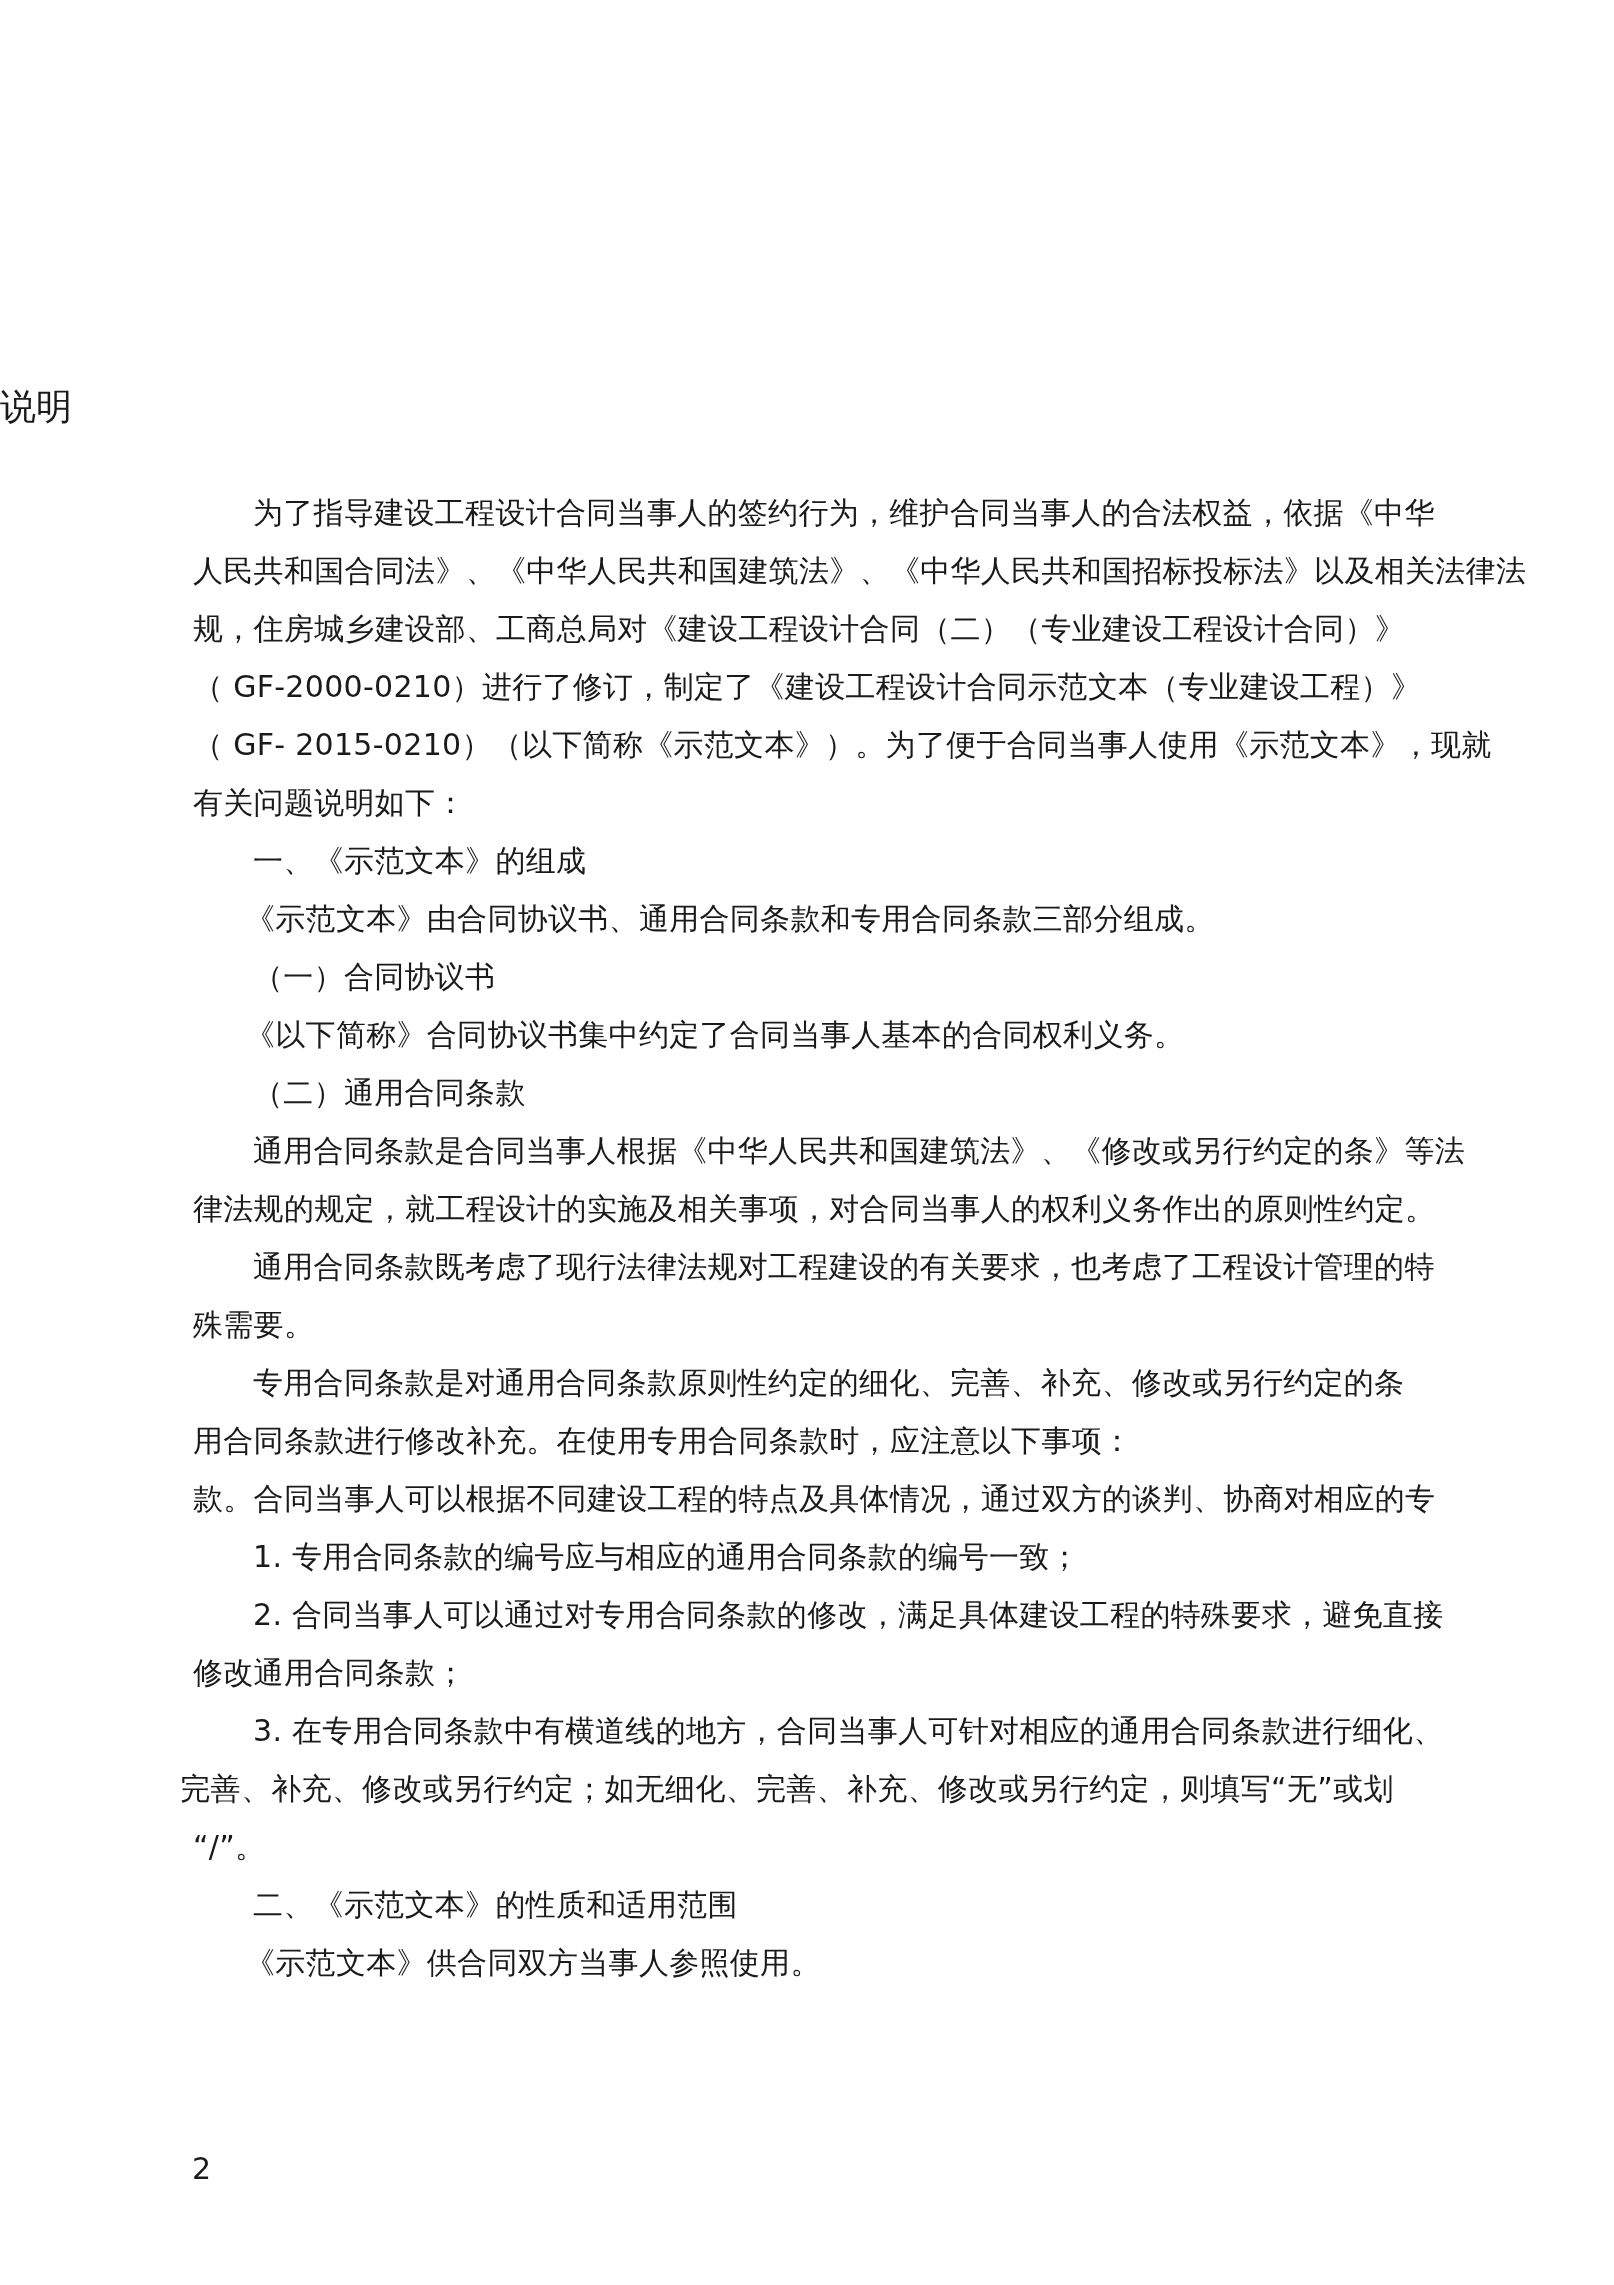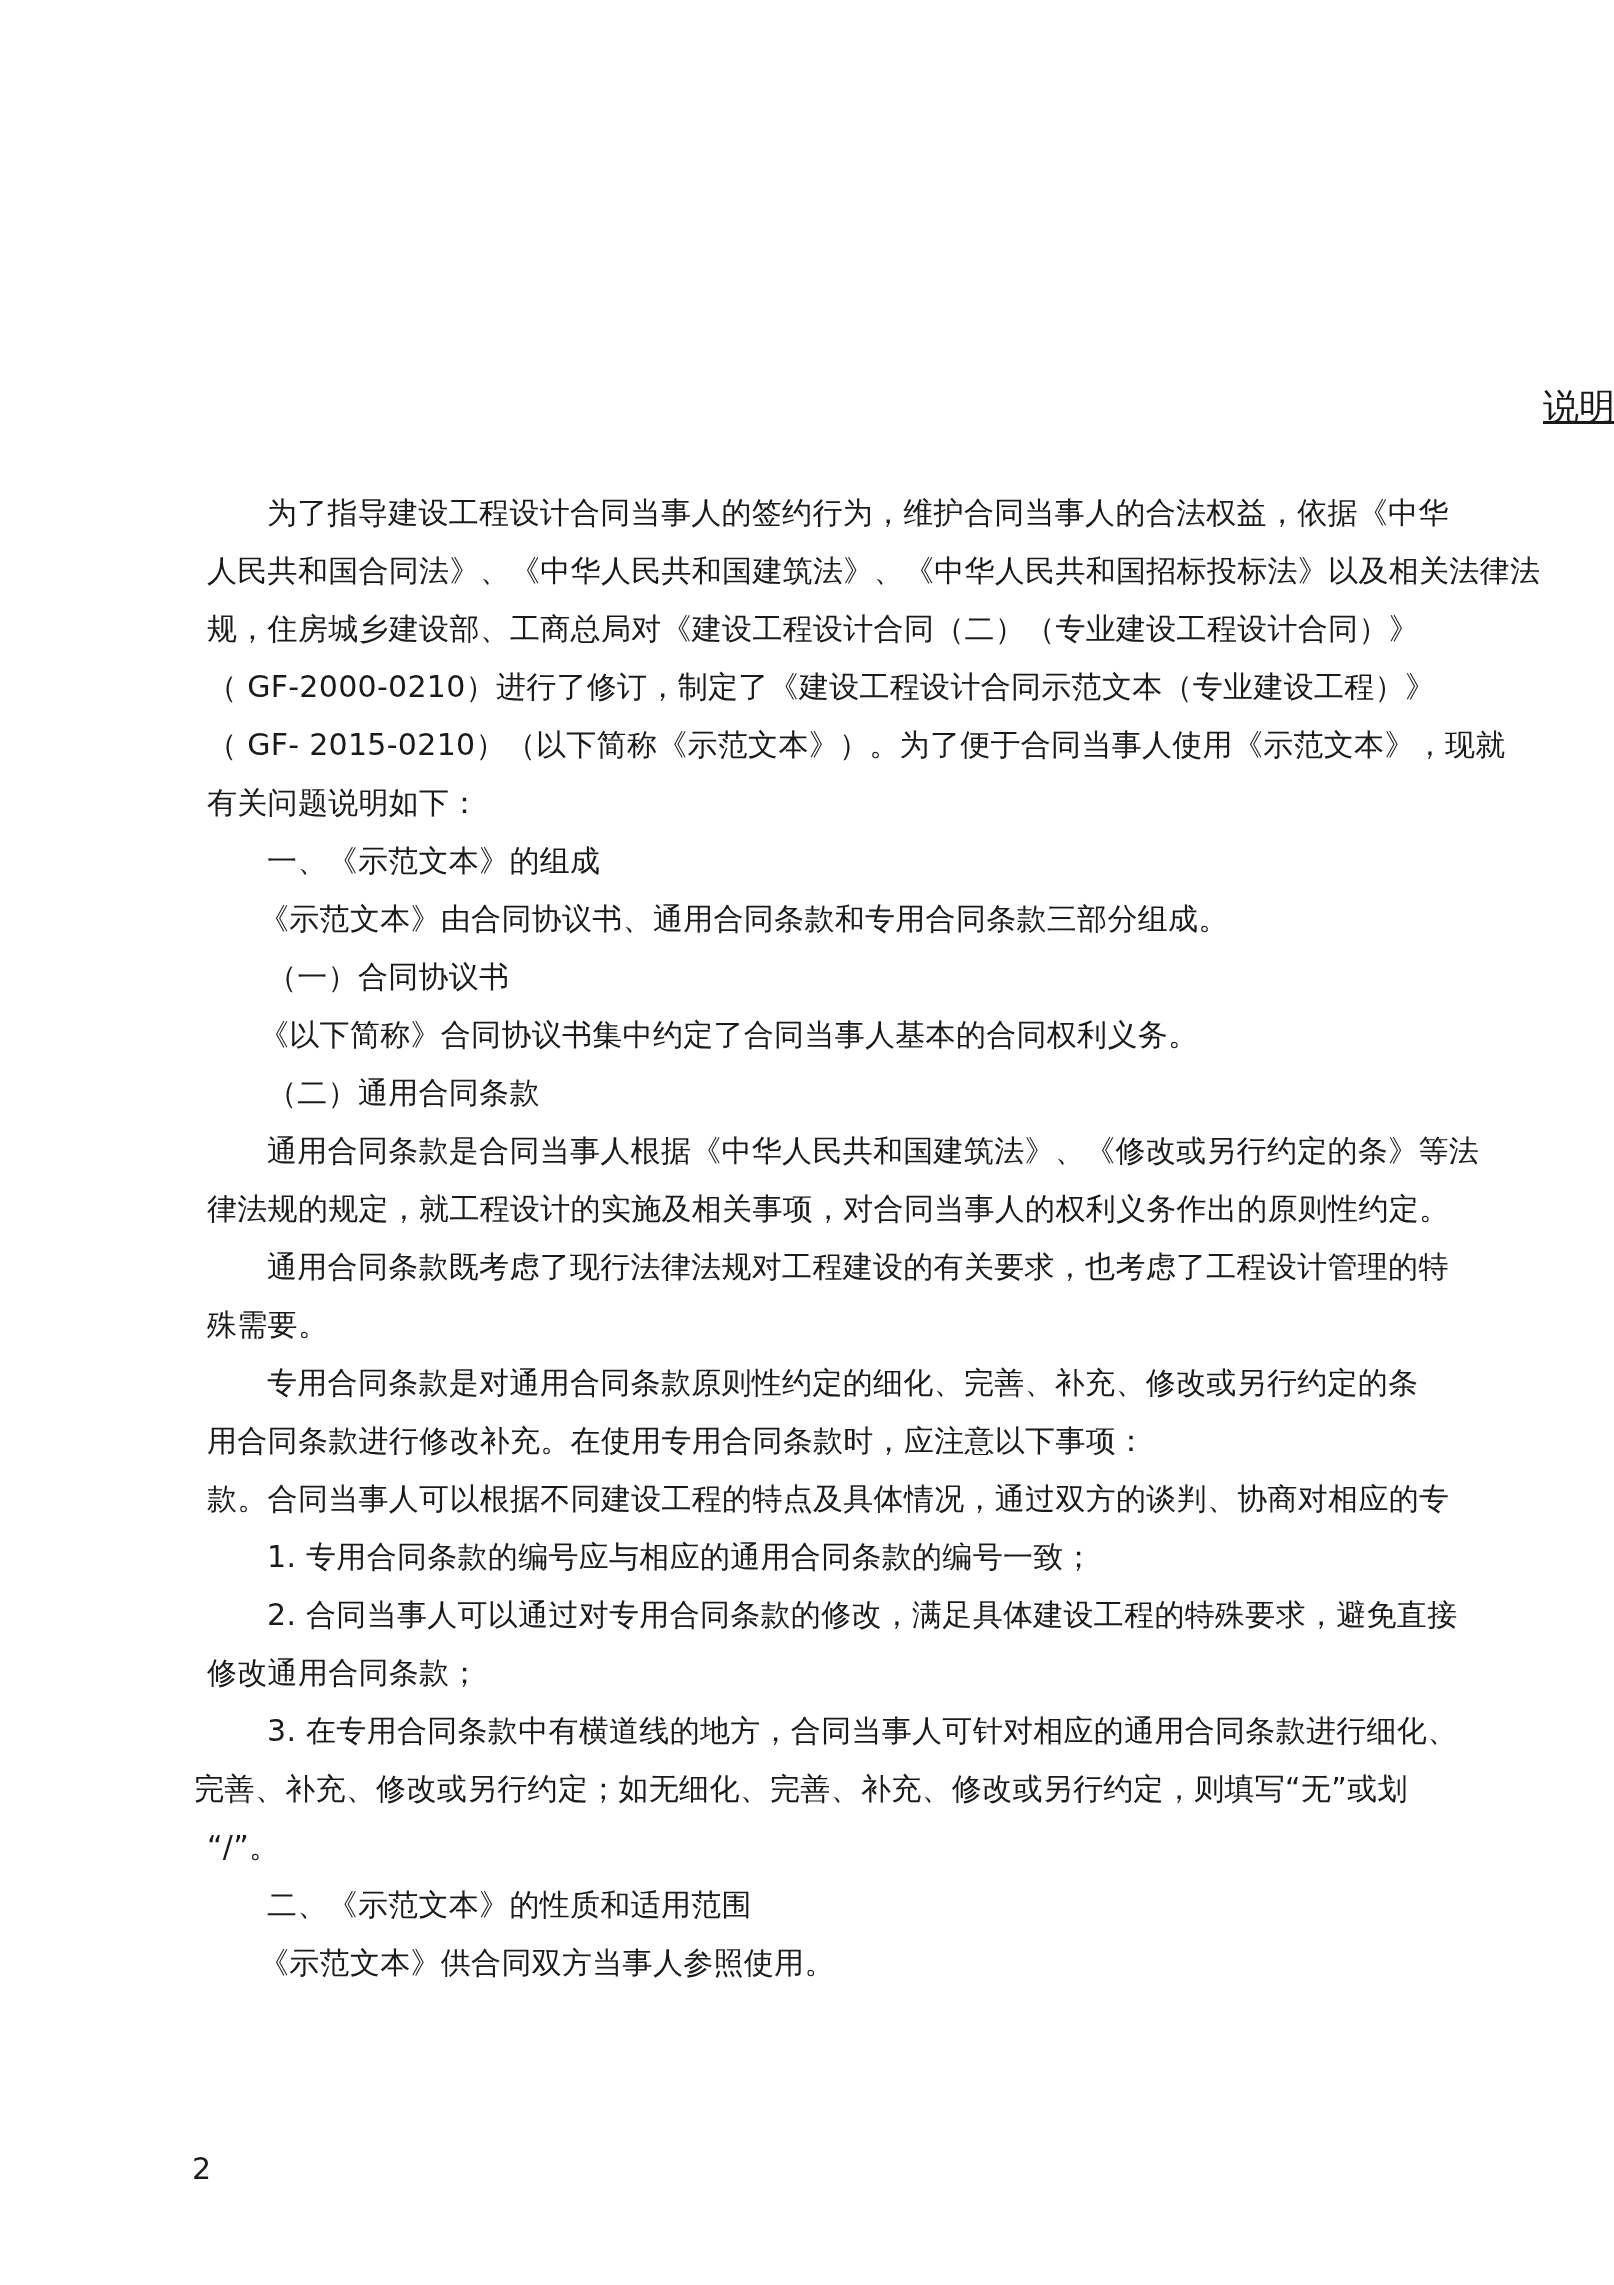--- a/index.html
+++ b/index.html
@@ -1,20 +1,20 @@
 <!DOCTYPE html>
 <html style="font-size:14.5px"><head>
 <meta charset="utf-8">
 <style>
   html, body { margin: 0; padding: 0; background: #ffffff; }
   body { width: 1615px; height: 2285px; position: relative; overflow: hidden;
          font-family: "DejaVu Sans", "Liberation Sans", sans-serif; color: #1a1a1a; }
-  .title { position: absolute; top: 380px; left: 0; width: 1615px; text-align: right;
-           font-size: 36px; line-height: 54px; text-decoration: underline; }
-  .body { position: absolute; top: 484px; left: 207px; width: 1266px; }
+  .title { position: absolute; top: 380px; left: 0; width: 1615px; text-align: left;
+           font-size: 36px; line-height: 54px; }
+  .body { position: absolute; top: 484px; left: 193px; width: 1266px; }
   .line { font-size: 30px; line-height: 58px; height: 58px; white-space: nowrap; letter-spacing: 0.3px; }
   .ind { padding-left: 60px; }
   .ind-s { padding-left: 52px; }
   .out { margin-left: -12.7px; }
   .page-num { position: absolute; top: 2151px; left: 192px; font-size: 30px; line-height: 36px; }
 </style>
 </head>
 <body>
 
 <div class="title">说明</div>

